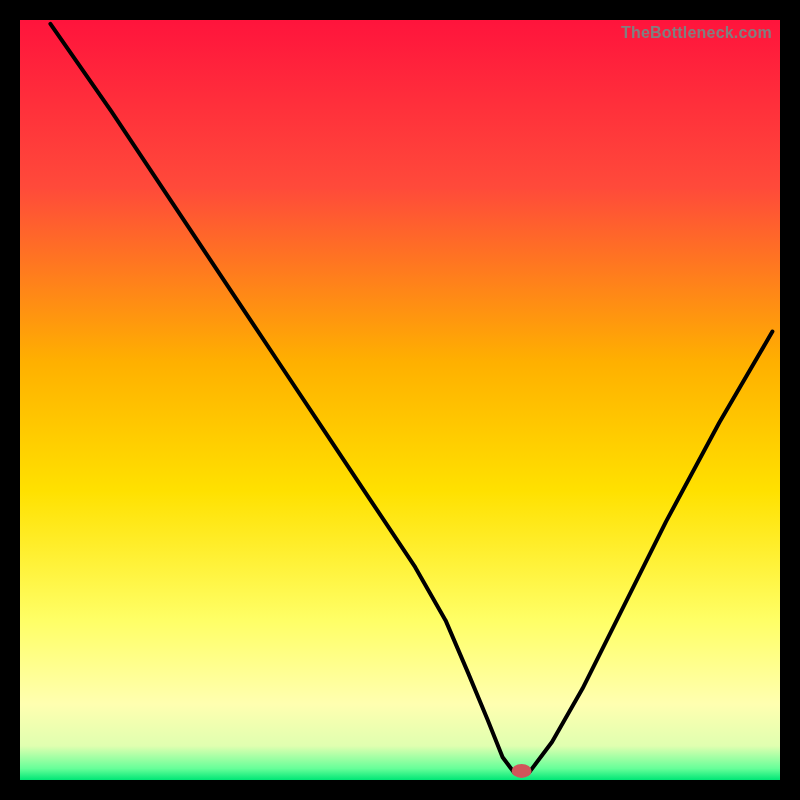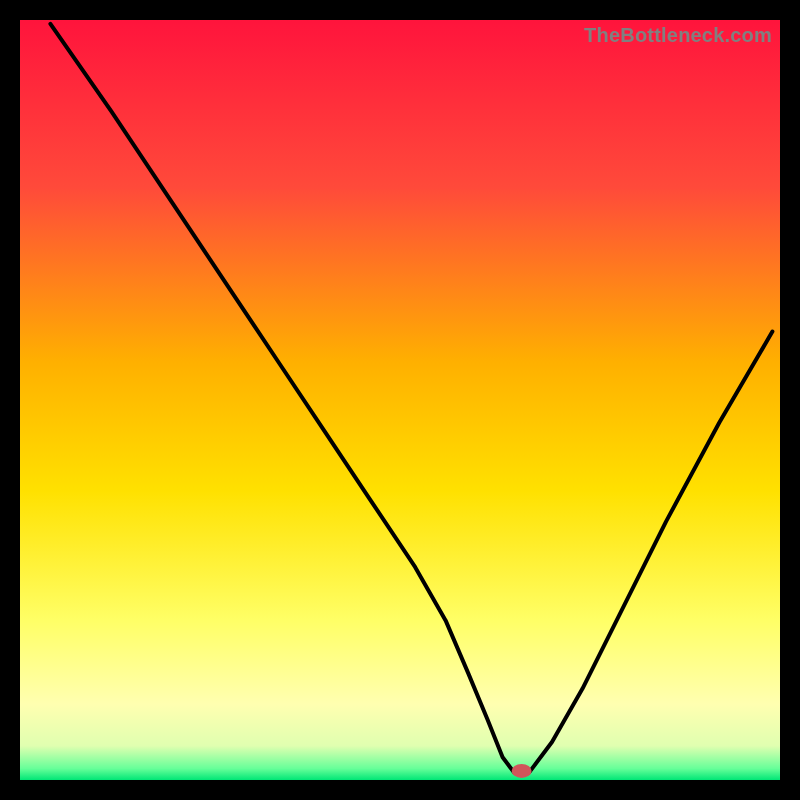--- a/index.html
+++ b/index.html
@@ -24,21 +24,21 @@
     left: 0;
     top: 0;
     width: 760px;
     height: 760px;
   }
   .watermark {
     position: absolute;
     top: 4px;
     right: 8px;
     color: #808080;
-    font-size: 20px;
+    font-size: 16px;
     font-weight: 600;
     letter-spacing: 0.2px;
     z-index: 10;
   }
   svg { display: block; }
 </style>
 </head>
 <body>
 
 <div class="frame">

